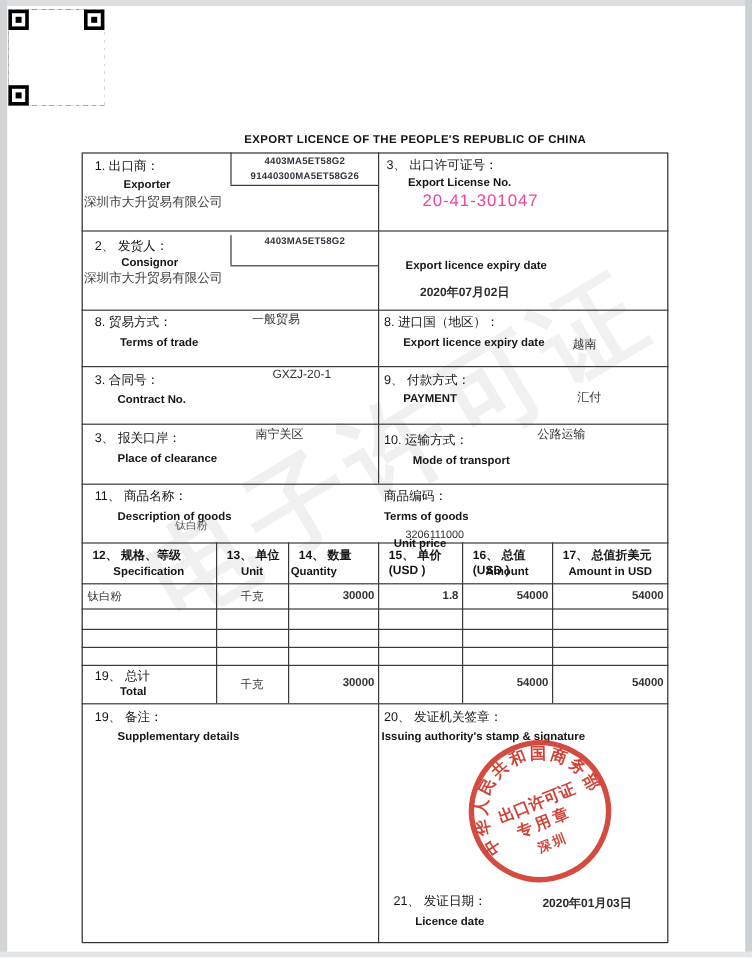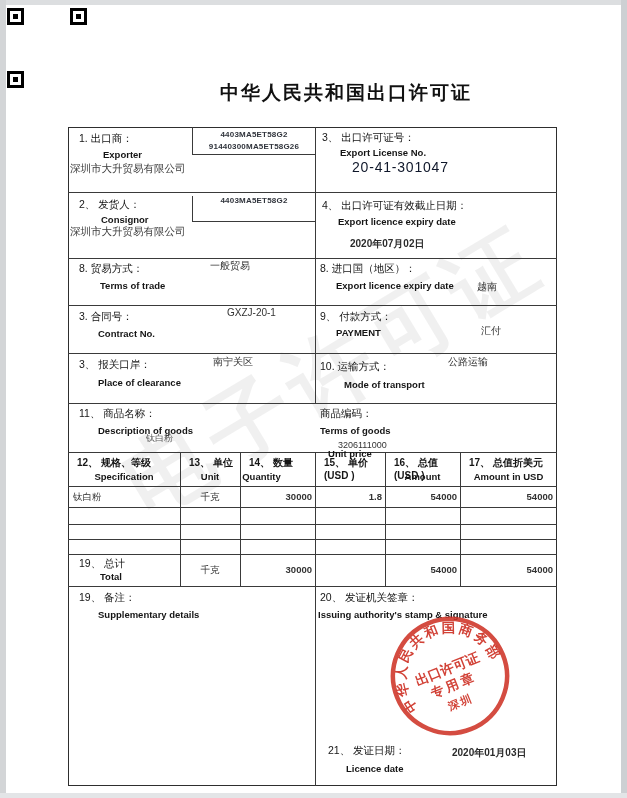--- a/index.html
+++ b/index.html
@@ -20,21 +20,21 @@
                   border:1.5px solid #2e2e2e; }
   
   .t-title { font-size:19px; font-weight:bold; letter-spacing:2px; color:#111; }
   .t-sub   { font-size:9.5px; font-weight:bold; letter-spacing:0.3px; color:#111; }
   .lbl-cn  { font-size:10.5px; font-weight:normal; color:#151515; }
   .lbl-en  { font-size:9.5px;  font-weight:bold; color:#151515; }
   .val     { font-size:10px; color:#333; }
   .val-b   { font-size:10px; font-weight:bold; color:#2b2b2b; }
   .code    { font-size:8px; font-weight:bold; color:#30343c; letter-spacing:0.2px; text-align:center; }
   .company { font-size:10.5px; color:#3c3c3c; }
-  .big-no  { font-size:14px; color:#0f172a; letter-spacing:0.8px; }
+  .big-no  { font-size:14px; color:#ec4899; letter-spacing:0.8px; }
   .cell-num{ font-size:9.5px; color:#333; text-align:right;font-weight:bold; }
   .hdr-cn  { font-size:10px; font-weight:bold; color:#151515; padding-left:9px; }
   .hdr-en  { font-size:9.5px; font-weight:bold; color:#151515; text-align:center; }
   .watermark {
     position:absolute; left:95px; top:300px; width:520px;
     font-size:86px; font-weight:bold; letter-spacing:8px;
     color:#000; opacity:0.055; transform:rotate(-31deg); transform-origin:center;
     pointer-events:none; white-space:nowrap;
   }
   
@@ -65,21 +65,21 @@
   <div class="edge" style="left:0;top:793px;width:627px;height:5px;background:#e3e5e7"></div>
 
   <div class="qr">
     <div class="finder f-tl"></div>
     <div class="finder f-tr"></div>
     <div class="finder f-bl"></div>
   </div>
 
   <div class="watermark">电子许可证</div>
 
-  <div class="abs t-title" style="left:135px;top:80px;width:422px;text-align:center">中华人民共和国出口许可证</div>
+  <div class="abs t-sub" style="left:135px;top:111px;width:422px;text-align:center">EXPORT LICENCE OF THE PEOPLE'S REPUBLIC OF CHINA</div>
 
   <div class="outer-border"></div>
 
   <div class="hl" style="left:68px;top:192px;width:489px"></div>
   <div class="hl" style="left:68px;top:258px;width:489px"></div>
   <div class="hl" style="left:68px;top:305px;width:489px"></div>
   <div class="hl" style="left:68px;top:353px;width:489px"></div>
   <div class="hl" style="left:68px;top:403px;width:489px"></div>
   <div class="hl" style="left:68px;top:452px;width:489px"></div>
   <div class="hl" style="left:68px;top:486px;width:489px"></div>
@@ -109,21 +109,20 @@
 
   <div class="abs lbl-cn" style="left:79px;top:198px">2、 发货人：</div>
   <div class="abs lbl-en" style="left:101px;top:214px">Consignor</div>
   <div class="abs code" style="left:193px;top:196px;width:122px">4403MA5ET58G2</div>
   <div class="abs company" style="left:70px;top:225px">深圳市大升贸易有限公司</div>
 
   <div class="abs lbl-cn" style="left:322px;top:131px">3、 出口许可证号：</div>
   <div class="abs lbl-en" style="left:340px;top:147px">Export  License No.</div>
   <div class="abs big-no" style="left:352px;top:159px">20-41-301047</div>
 
-  <div class="abs lbl-cn" style="left:322px;top:199px">4、 出口许可证有效截止日期：</div>
   <div class="abs lbl-en" style="left:338px;top:216px">Export licence expiry date</div>
   <div class="abs val-b" style="left:350px;top:237px">2020年07月02日</div>
 
   <div class="abs lbl-cn" style="left:79px;top:262px">8.  贸易方式：</div>
   <div class="abs val" style="left:210px;top:259px">一般贸易</div>
   <div class="abs lbl-en" style="left:100px;top:280px">Terms of trade</div>
 
   <div class="abs lbl-cn" style="left:79px;top:310px">3.  合同号：</div>
   <div class="abs val" style="left:227px;top:307px">GXZJ-20-1</div>
   <div class="abs lbl-en" style="left:98px;top:328px">Contract No.</div>

